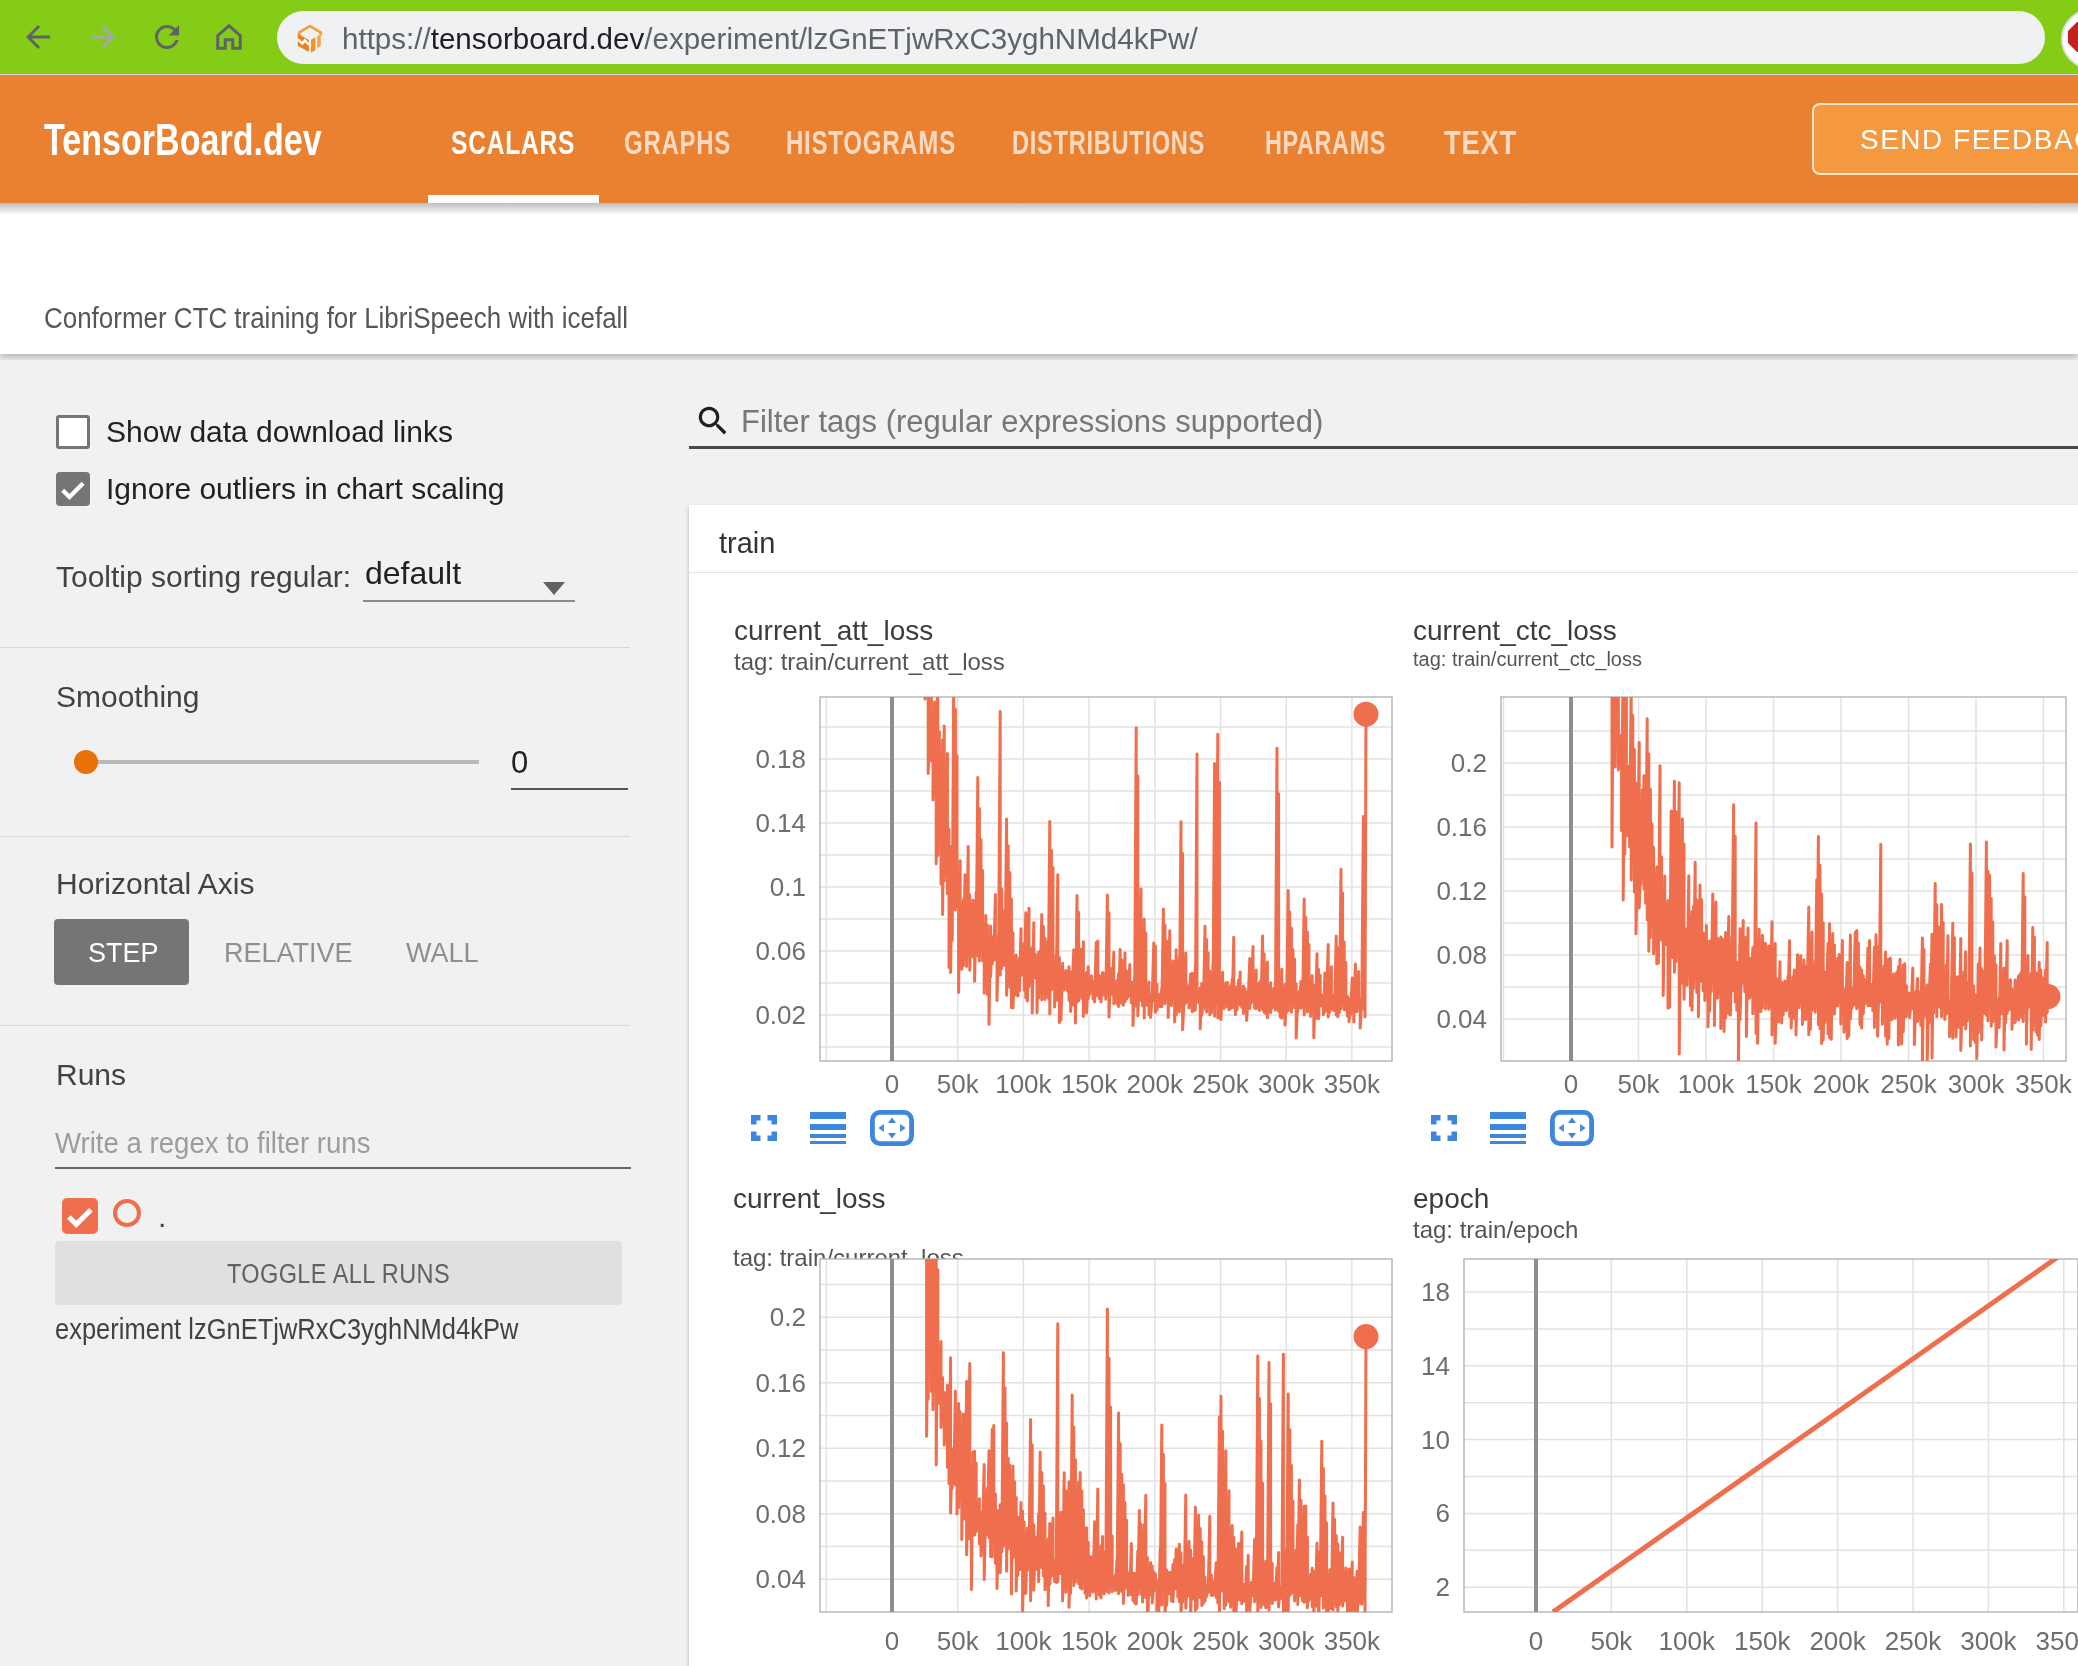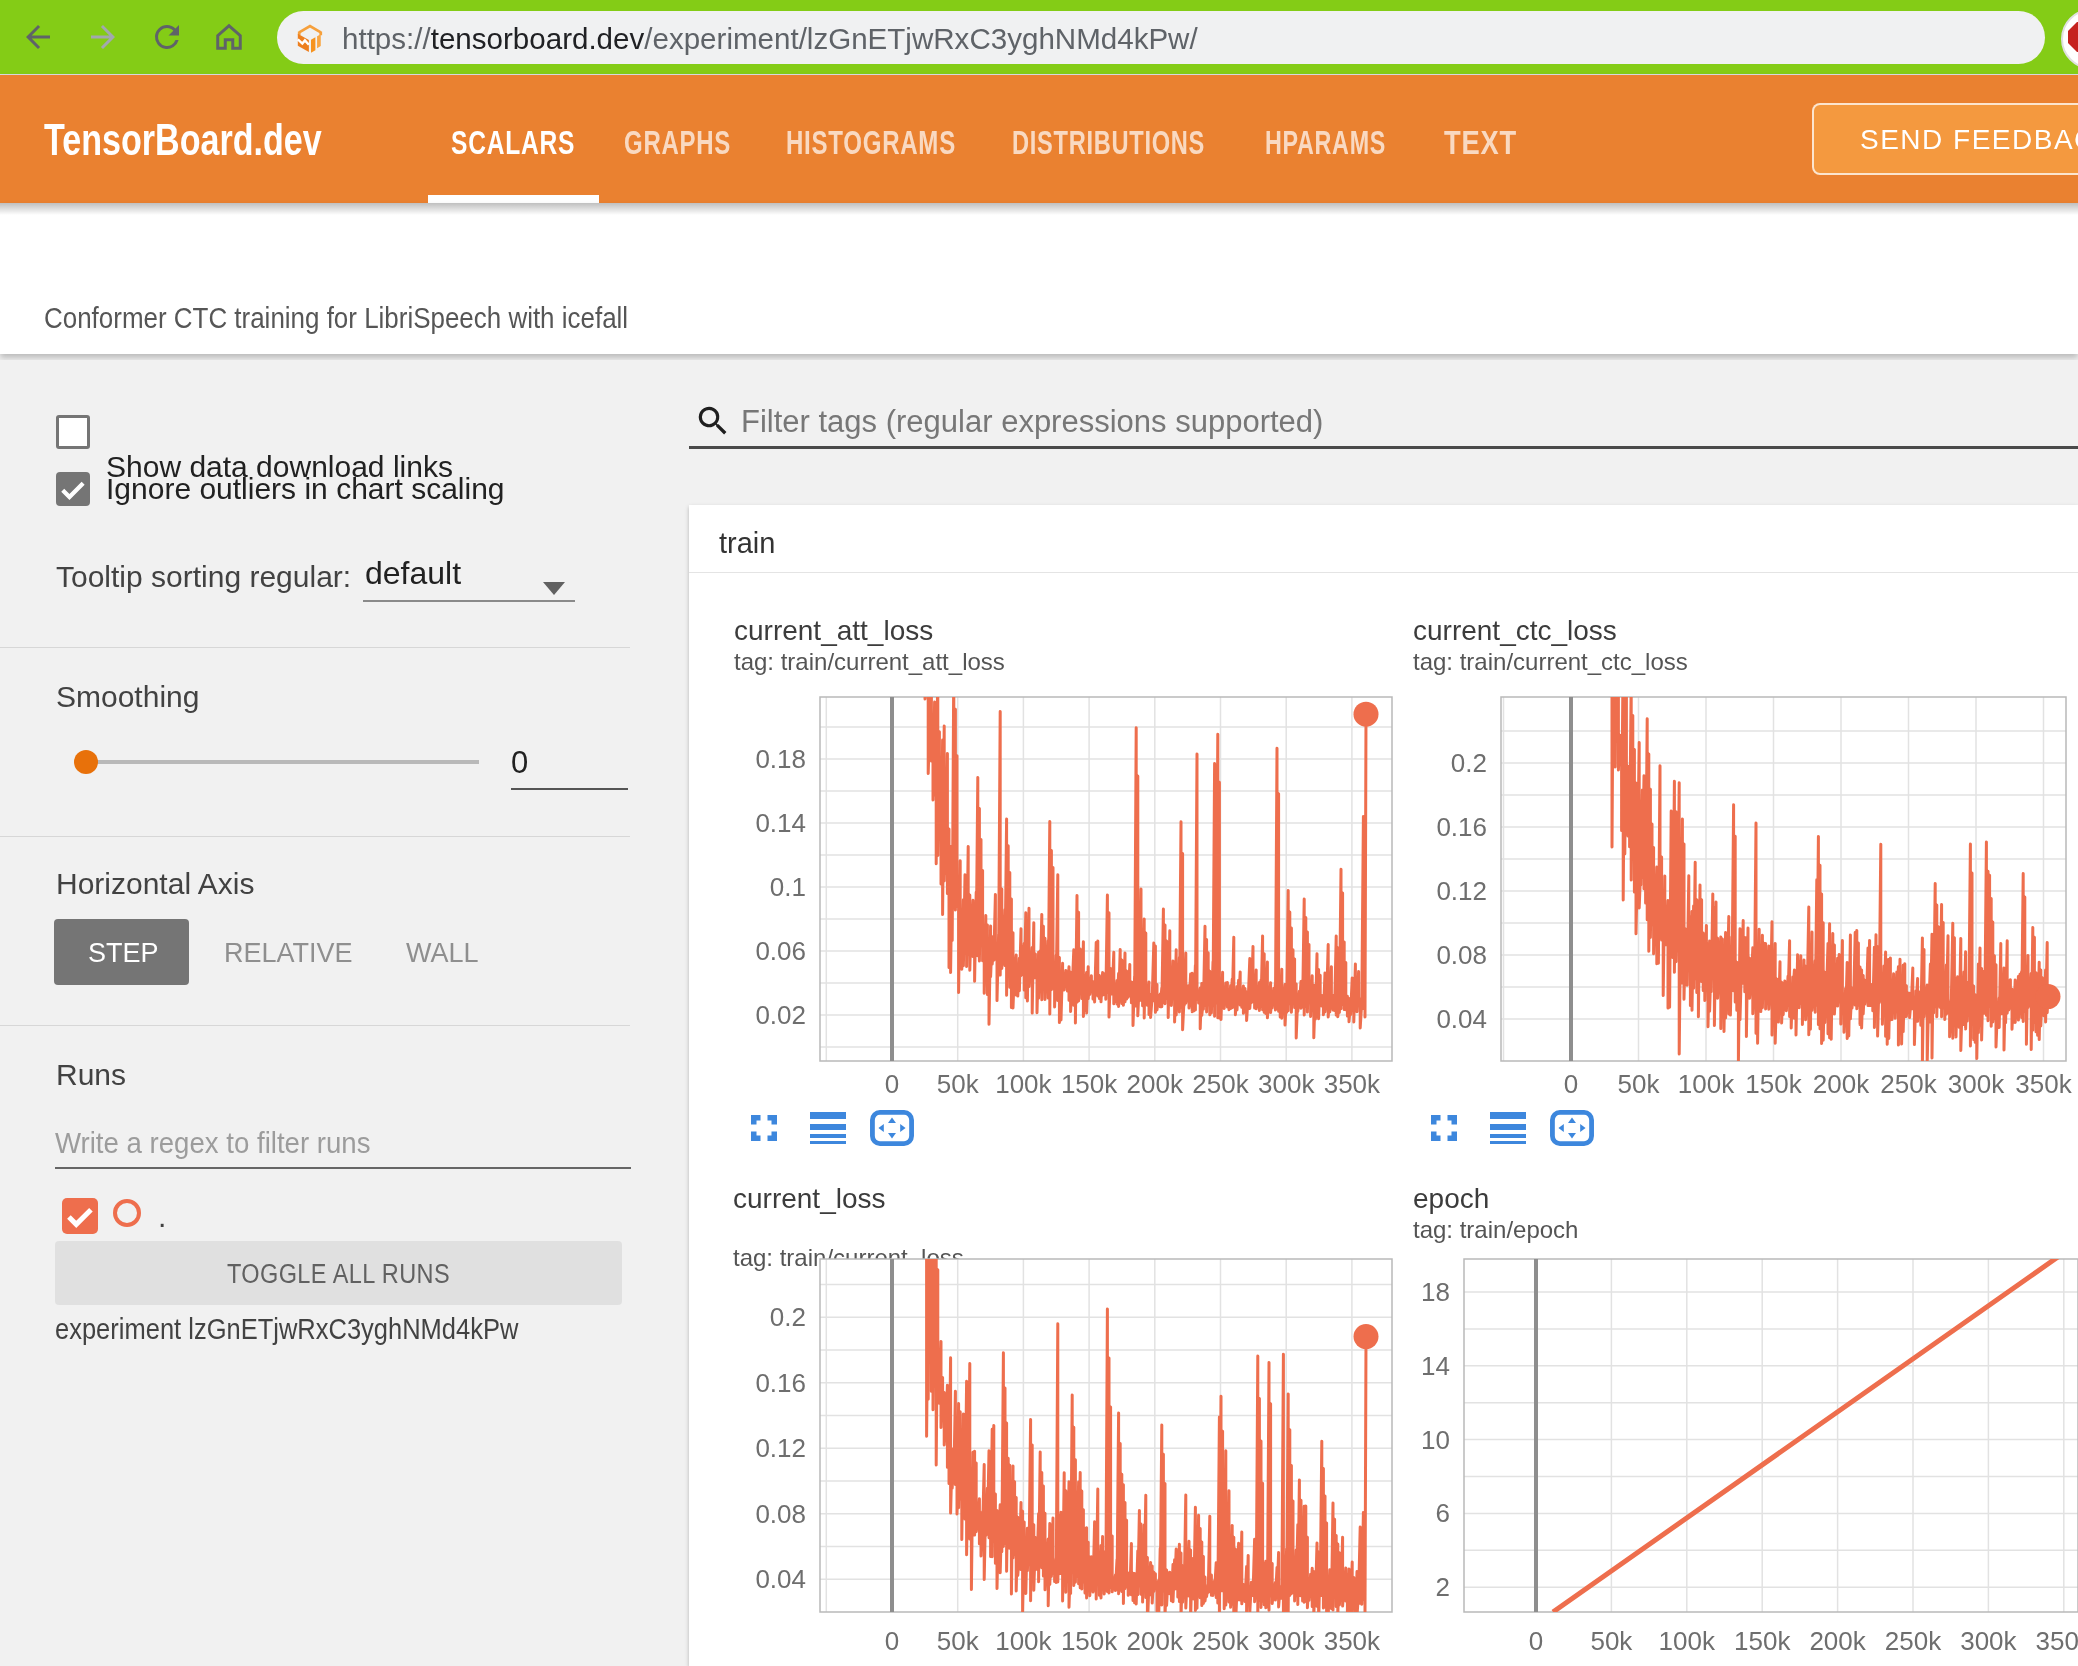--- a/index.html
+++ b/index.html
@@ -45,21 +45,21 @@
 <div class="abs" style="left:1444px;top:49px;font-size:33px;font-weight:bold;letter-spacing:1px;color:rgba(255,255,255,0.7);white-space:nowrap;transform:scaleX(0.827);transform-origin:left;">TEXT</div>
 <div class="abs" style="left:428px;top:120px;width:171px;height:8px;background:#fff;"></div>
 <div class="abs" style="left:1812px;top:28px;width:370px;height:72px;background:#f4993f;border:2px solid rgba(255,255,255,0.75);border-radius:8px;box-sizing:border-box;"></div>
 <div class="abs" style="left:1860px;top:49px;font-size:28px;letter-spacing:1.5px;color:#fff;white-space:nowrap;">SEND FEEDBACK</div>
 </div>
 <div class="abs" style="left:0;top:203px;width:2078px;height:151px;background:#fff;box-shadow:0 4px 6px rgba(0,0,0,0.22);"></div>
 <div class="abs" style="left:0;top:203px;width:2078px;height:12px;background:linear-gradient(to bottom, rgba(0,0,0,0.25), rgba(0,0,0,0));"></div>
 <div class="abs" style="left:44px;top:301px;font-size:30px;color:#565656;white-space:nowrap;transform:scaleX(0.865);transform-origin:left;">Conformer CTC training for LibriSpeech with icefall</div>
 <div class="abs" style="left:0;top:360px;width:2078px;height:1306px;background:#f1f1f1;">
 <div class="abs" style="left:56px;top:55px;width:34px;height:34px;background:#fff;border:3px solid #757575;border-radius:3px;box-sizing:border-box;"></div>
-<div class="abs" style="left:106px;top:55px;font-size:30px;color:#212121;margin-top:35px;">Show data download links</div>
+<div class="abs" style="left:106px;top:55px;font-size:30px;color:#212121;">Show data download links</div>
 <div class="abs" style="left:56px;top:112px;width:34px;height:34px;background:#757575;border-radius:4px;"></div>
     <svg class="abs" style="left:56px;top:112px;" width="34" height="34" viewBox="0 0 24 24">
       <path d="M9.5 16.2 5.8 12.5l-1.4 1.4 5.1 5.1 10-10-1.4-1.4z" fill="#fff" stroke="#fff" stroke-width="1"></path>
     </svg>
 <div class="abs" style="left:106px;top:112px;font-size:30px;color:#212121;">Ignore outliers in chart scaling</div>
 <div class="abs" style="left:56px;top:200px;font-size:30px;color:#424242;">Tooltip sorting regular:</div>
 <div class="abs" style="left:365px;top:195px;font-size:32px;color:#212121;">default</div>
 <div class="abs" style="left:363px;top:240px;width:212px;height:2px;background:#8a8a8a;"></div>
 <div class="abs" style="left:543px;top:222px;width:0;height:0;border-left:11px solid transparent;border-right:11px solid transparent;border-top:13px solid #616161;"></div>
 <div class="abs" style="left:0;top:287px;width:630px;height:1px;background:#d7d7d7;"></div>
@@ -152,21 +152,21 @@
 <div class="abs" style="left:810px;top:1134px;width:36px;height:4px;background:#3d87dd;"></div>
 <div class="abs" style="left:810px;top:1141px;width:36px;height:2.5px;background:#3d87dd;"></div>
 <svg class="abs" style="left:870px;top:1110px;" width="44" height="36" viewBox="0 0 29.3 24">
 <rect x="1.6" y="1.6" width="26.1" height="20.8" rx="5" fill="none" stroke="#3d87dd" stroke-width="3.2"></rect>
 <path d="M14.65 5 12 8.6h5.3z" fill="#3d87dd"></path>
     <path d="M14.65 19 12 15.4h5.3z" fill="#3d87dd"></path>
 <path d="M5.6 12 9.2 9.35v5.3z" fill="#3d87dd"></path>
     <path d="M23.7 12 20.1 9.35v5.3z" fill="#3d87dd"></path>
 </svg>
 <div class="abs" style="left:1413px;top:615px;font-size:28px;color:#3c3c3c;">current_ctc_loss</div>
-<div class="abs" style="left:1413px;top:648px;font-size:24px;color:#555;">tag: train/current_ctc_loss</div>
+<div class="abs" style="left:1413px;top:648px;font-size:20px;color:#555;">tag: train/current_ctc_loss</div>
 <svg class="abs" style="left:1400px;top:690px;" width="678" height="412" viewBox="0 0 678 412">
     <rect x="101" y="7" width="565" height="364" fill="#fff" stroke="none"></rect>
     <line x1="103.5" y1="7" x2="103.5" y2="371" stroke="#e2e2e2" stroke-width="1.5"></line>
     <line x1="171.0" y1="7" x2="171.0" y2="371" stroke="#e2e2e2" stroke-width="1.5"></line>
     <line x1="238.5" y1="7" x2="238.5" y2="371" stroke="#e2e2e2" stroke-width="1.5"></line>
     <line x1="306.0" y1="7" x2="306.0" y2="371" stroke="#e2e2e2" stroke-width="1.5"></line>
     <line x1="373.5" y1="7" x2="373.5" y2="371" stroke="#e2e2e2" stroke-width="1.5"></line>
     <line x1="441.0" y1="7" x2="441.0" y2="371" stroke="#e2e2e2" stroke-width="1.5"></line>
     <line x1="508.5" y1="7" x2="508.5" y2="371" stroke="#e2e2e2" stroke-width="1.5"></line>
     <line x1="576.0" y1="7" x2="576.0" y2="371" stroke="#e2e2e2" stroke-width="1.5"></line>

